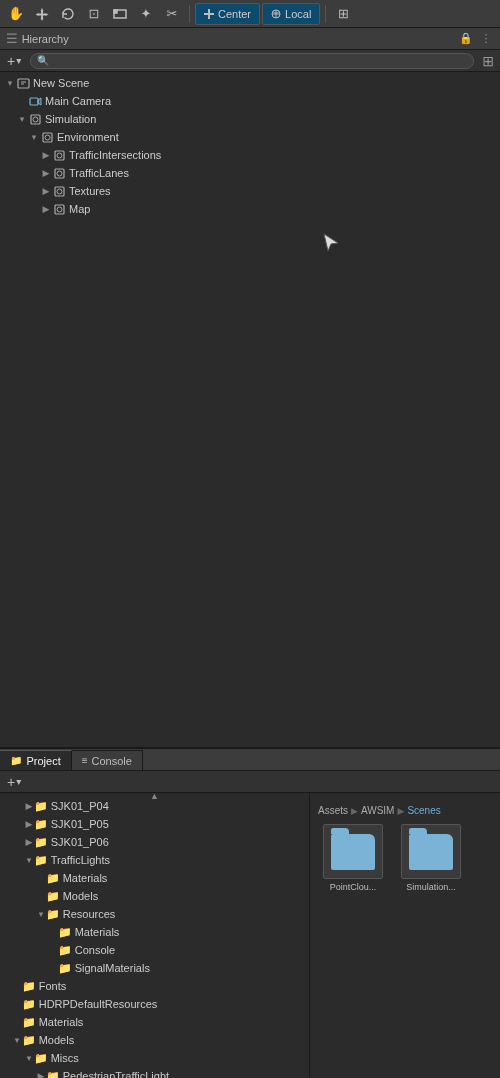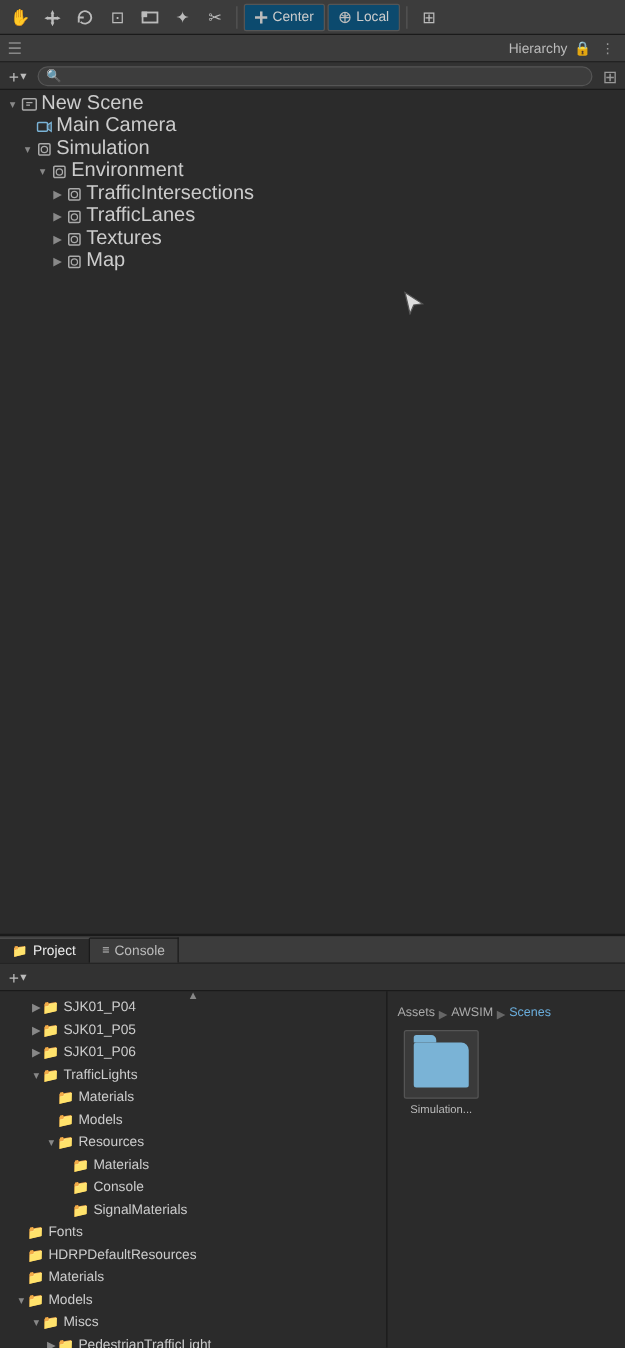--- a/index.html
+++ b/index.html
@@ -71,21 +71,20 @@
       align-items: center;
       padding: 0 6px;
       gap: 4px;
       font-size: 11px;
       color: #bbb;
     }
     .panel-header-title {
       flex: 1;
       font-size: 11px;
       color: #bbb;
-      text-align: right;
     }
     .panel-header-icons {
       display: flex;
       gap: 4px;
     }
     .panel-icon {
       width: 16px;
       height: 16px;
       display: flex;
       align-items: center;
@@ -167,21 +166,21 @@
     .tree-icon {
       width: 14px;
       height: 14px;
       margin-right: 3px;
       display: flex;
       align-items: center;
       justify-content: center;
       flex-shrink: 0;
     }
     .tree-label {
-      font-size: 16px;
+      font-size: 11px;
       color: #ccc;
       white-space: nowrap;
     }
 
     
     .icon-scene { color: #c8c8c8; font-size: 11px; }
     .icon-gameobj { color: #a8a8a8; font-size: 10px; }
 
     
     #cursor {
@@ -653,18 +652,24 @@
         <span class="bc-arrow">▶</span>
         <span class="bc-item">AWSIM</span>
         <span class="bc-arrow">▶</span>
         <span class="bc-active">Scenes</span>
       </div>
       <div class="asset-grid">
         <div class="asset-item">
           <div class="asset-thumb">
             <div class="folder-icon-large"></div>
           </div>
+          <span class="asset-label">PointClou...</span>
+        </div>
+        <div class="asset-item">
+          <div class="asset-thumb">
+            <div class="folder-icon-large"></div>
+          </div>
           <span class="asset-label">Simulation...</span>
         </div>
       </div>
     </div>
   </div>
 </div>
 
 </body></html>

